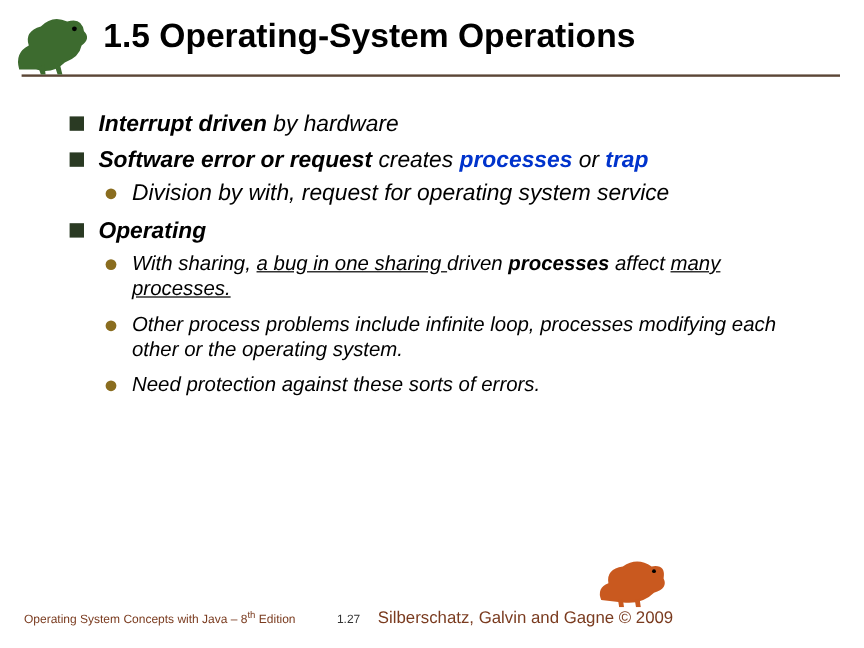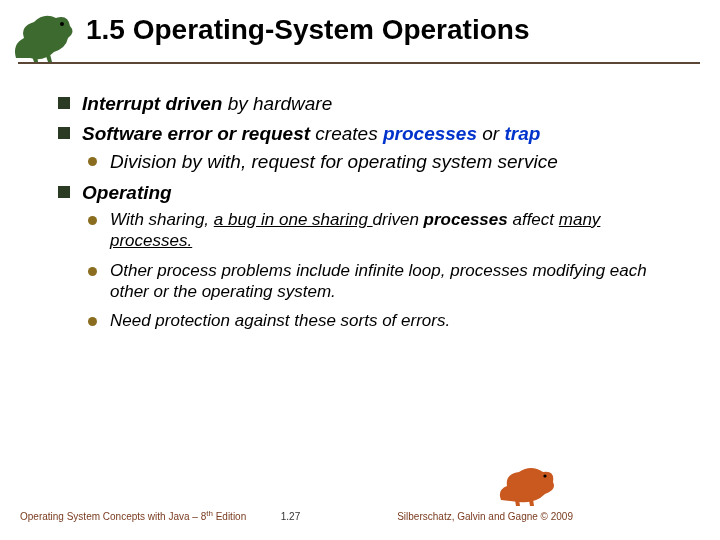--- a/index.html
+++ b/index.html
@@ -18,21 +18,21 @@
   .lvl2 > li { position: relative; padding-left: 22px; margin-bottom: 8px; }
   .lvl2 > li::before { content: ""; position: absolute; left: 0; top: 7px; width: 9px; height: 9px; background: #8a6d1f; border-radius: 50%; }
   .lvl2.small { font-size: 17px; }
   .blue { color: #0033cc; }
   .b { font-weight: bold; }
   .u { text-decoration: underline; }
   .footer { position: absolute; bottom: 18px; left: 0; width: 581px; height: 44px; }
   .foot-left { position: absolute; left: 20px; bottom: 0; font-size: 10px; color: #7a3b1f; }
   .sup { font-size: 8px; vertical-align: super; }
   .foot-center { position: absolute; left: 50%; transform: translateX(-50%); bottom: 0; font-size: 10px; color: #333; margin-top: 44px; }
-  .foot-right { position: absolute; right: 8px; bottom: 0; font-size: 10px; color: #7a3b1f; text-align: right; }
+  .foot-right { position: absolute; right: 20px; bottom: 0; font-size: 14px; color: #7a3b1f; text-align: right; }
   .dino-right { position: absolute; right: 20px; bottom: 16px; width: 64px; height: 44px; }
 </style>
 </head>
 <body>
 
 <div class="slide">
 
   <div class="header">
     <svg class="dino-left" viewBox="0 0 70 56">
       <path d="M6 50 Q2 36 14 30 Q10 18 24 14 Q34 4 46 10 Q58 6 60 18 Q66 24 58 30 Q56 40 44 44 Q34 54 20 50 Z" fill="#3d6b2f"></path>

